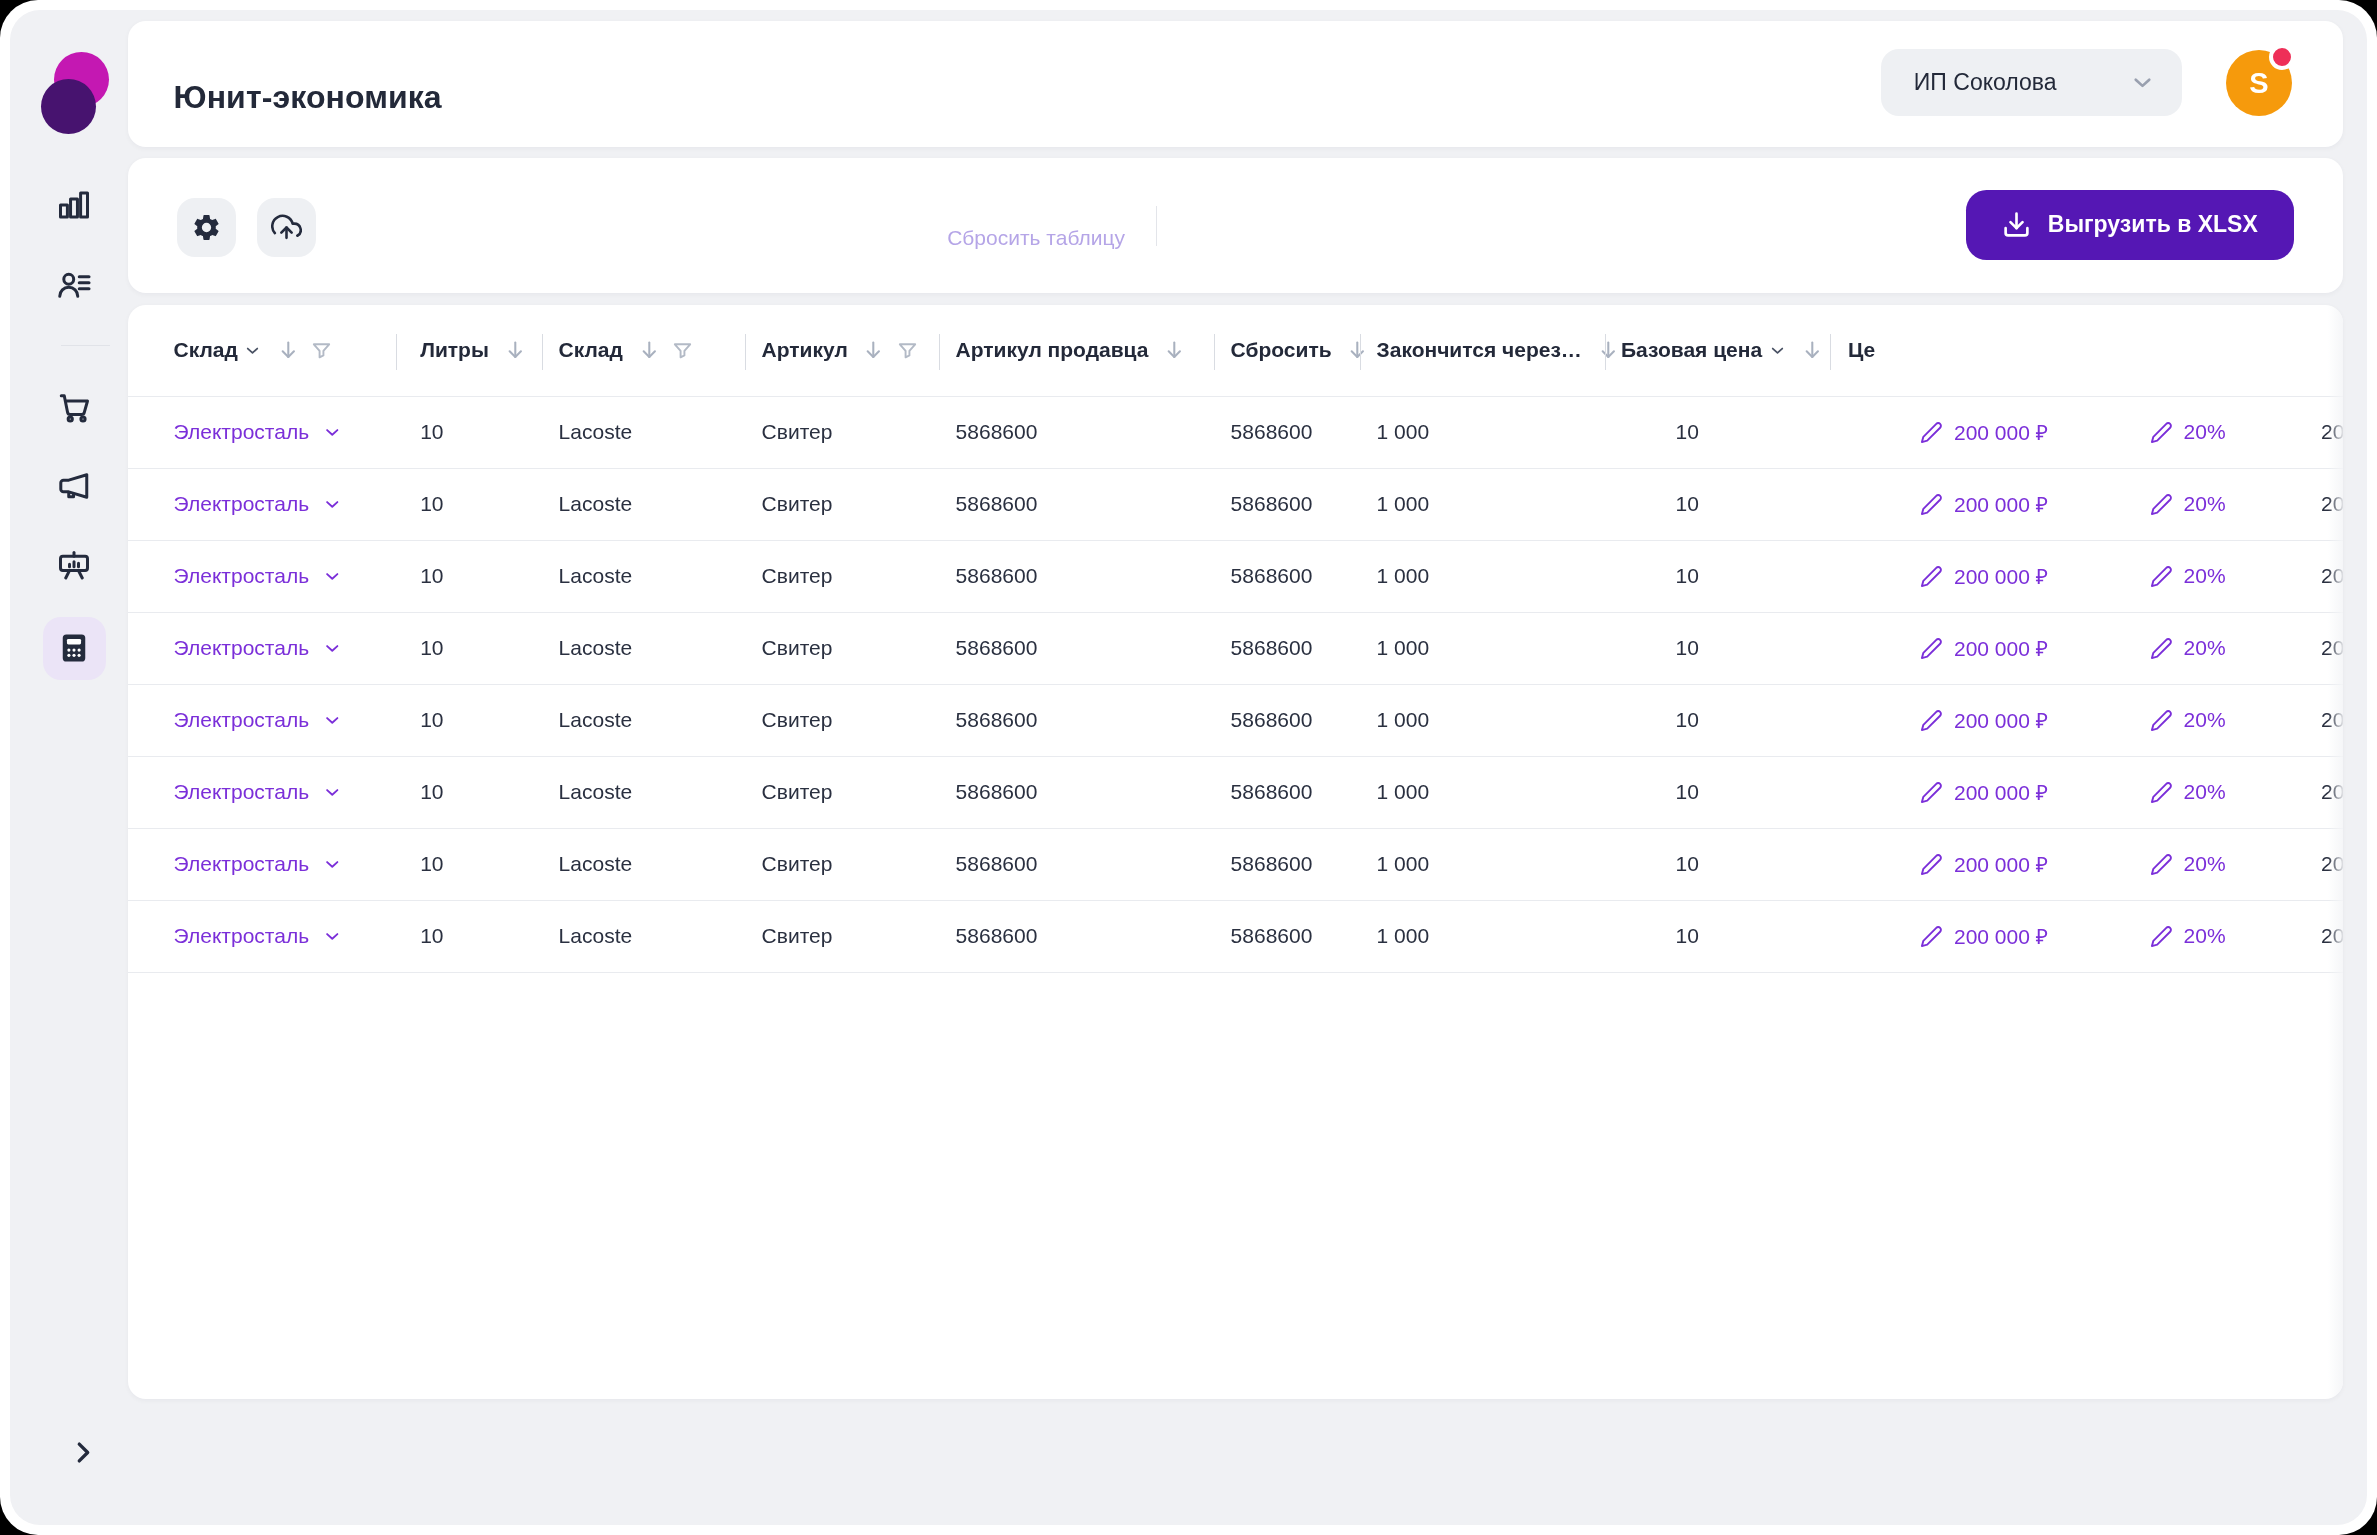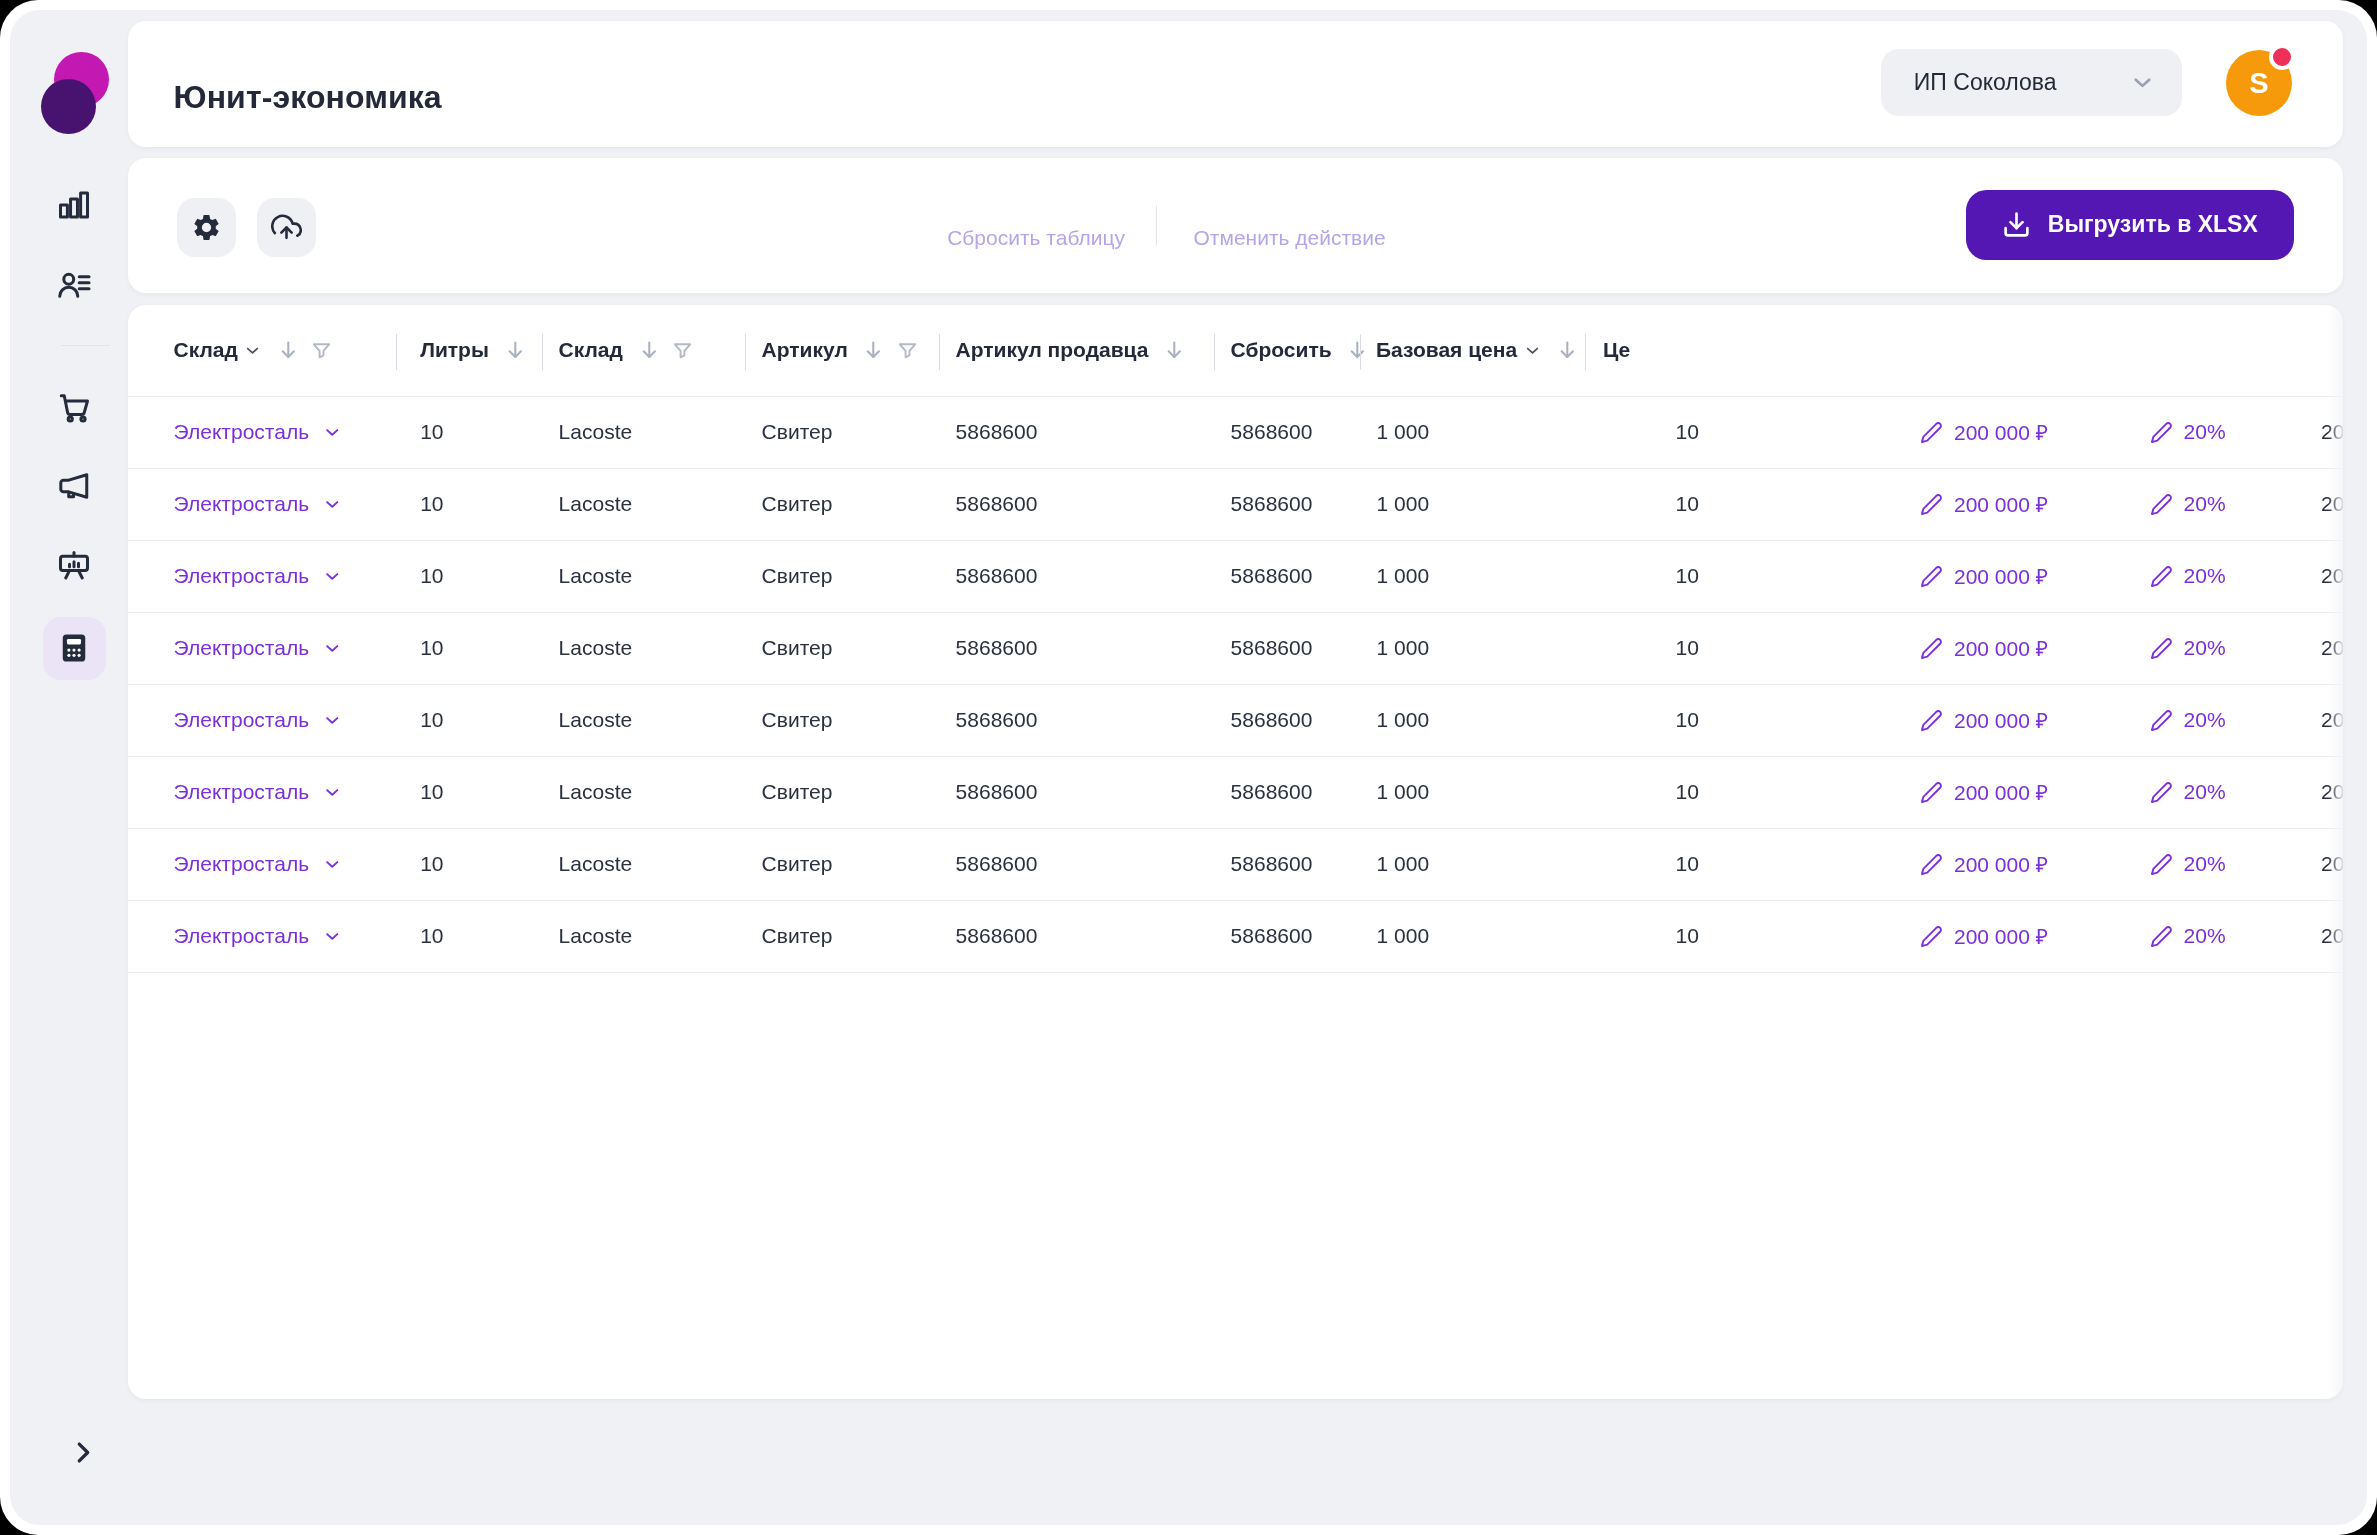--- a/index.html
+++ b/index.html
@@ -172,21 +172,20 @@
       </div>
       <div class="icon-btn cloud-btn">
         <svg viewBox="0 0 24 24" fill="none" stroke="#242b3d" stroke-width="2" stroke-linecap="round" stroke-linejoin="round">
           <polyline points="16 16 12 12 8 16"></polyline>
             <line x1="12" y1="12" x2="12" y2="20"></line>
           <path d="M20.39 18.39A5 5 0 0 0 18 9h-1.26A8 8 0 1 0 3 16.3"></path>
         </svg>
       </div>
       <div class="tool-link link-reset">Сбросить таблицу</div>
       <div class="tool-sep"></div>
-      <div class="tool-link link-undo">Отменить действие</div>
       <button class="export-btn">
         <svg viewBox="0 0 24 24" fill="none" stroke="#fff" stroke-width="2.2" stroke-linecap="round" stroke-linejoin="round">
           <path d="M21 15v4a2 2 0 0 1-2 2H5a2 2 0 0 1-2-2v-4"></path>
             <polyline points="7 10 12 15 17 10"></polyline>
             <line x1="12" y1="3" x2="12" y2="15"></line>
         </svg>
         <span>Выгрузить в XLSX</span>
       </button>
     </div>
 
@@ -239,20 +238,27 @@
               <polyline points="6.5 13 12 18.5 17.5 13"></polyline>
             </svg>
           </div>
           <div class="th" style="width: 146px; padding-left: 17px;">
             <span>Сбросить</span>
             <svg class="sort" viewBox="0 0 24 24" fill="none" stroke="#a9b1bf" stroke-width="2" stroke-linecap="round" stroke-linejoin="round">
               <line x1="12" y1="4.5" x2="12" y2="18.5"></line>
               <polyline points="6.5 13 12 18.5 17.5 13"></polyline>
             </svg>
           </div>
+          <div class="th" style="width: 245px; padding-left: 17px;">
+            <span>Закончится через…</span>
+            <svg class="sort" viewBox="0 0 24 24" fill="none" stroke="#a9b1bf" stroke-width="2" stroke-linecap="round" stroke-linejoin="round">
+              <line x1="12" y1="4.5" x2="12" y2="18.5"></line>
+              <polyline points="6.5 13 12 18.5 17.5 13"></polyline>
+            </svg>
+          </div>
           <div class="th" style="width: 225px; padding-left: 16.4px;">
             <span>Базовая цена</span>
             <svg class="chev" viewBox="0 0 24 24" fill="none" stroke="#4a5264" stroke-width="2.2" stroke-linecap="round" stroke-linejoin="round">
               <polyline points="6 9.5 12 15 18 9.5"></polyline>
             </svg>
             <svg class="sort" viewBox="0 0 24 24" fill="none" stroke="#a9b1bf" stroke-width="2" stroke-linecap="round" stroke-linejoin="round">
               <line x1="12" y1="4.5" x2="12" y2="18.5"></line>
               <polyline points="6.5 13 12 18.5 17.5 13"></polyline>
             </svg>
           </div>

